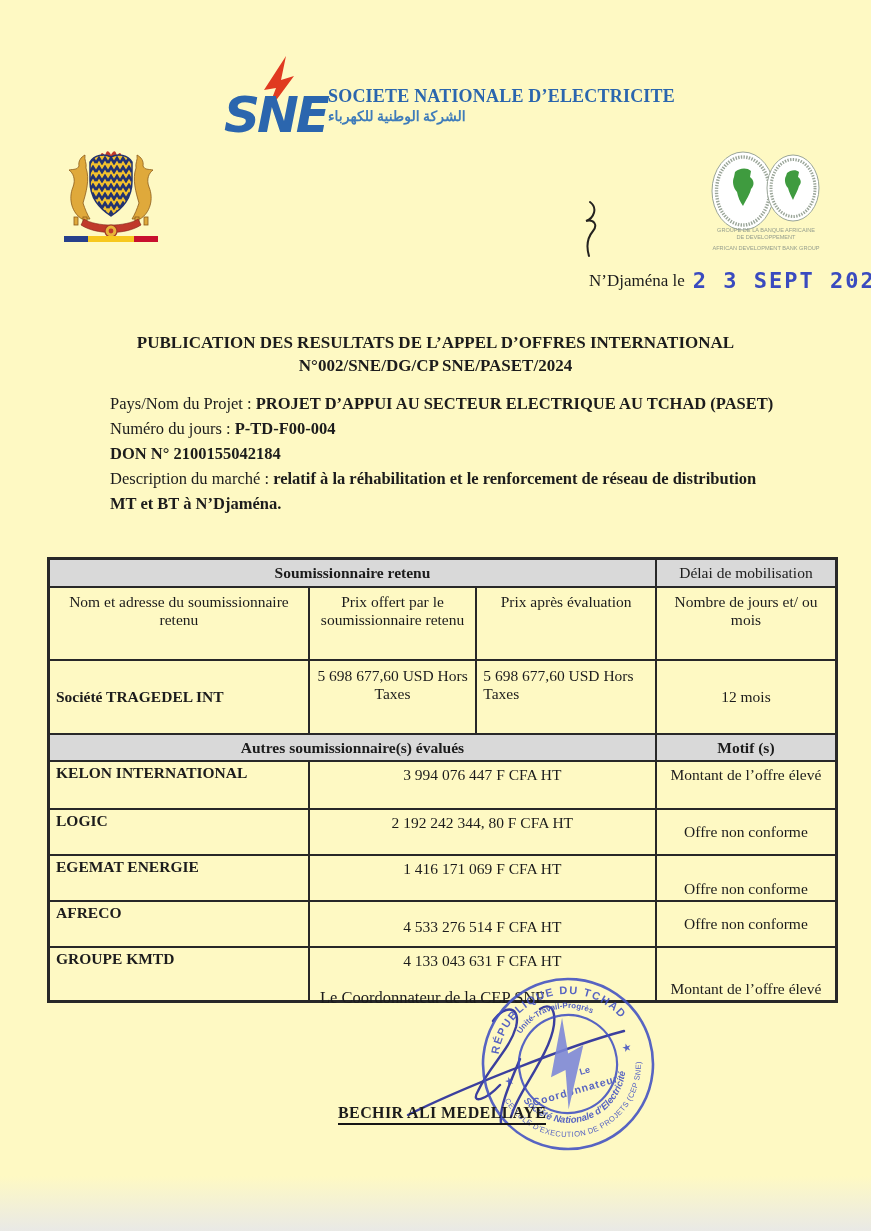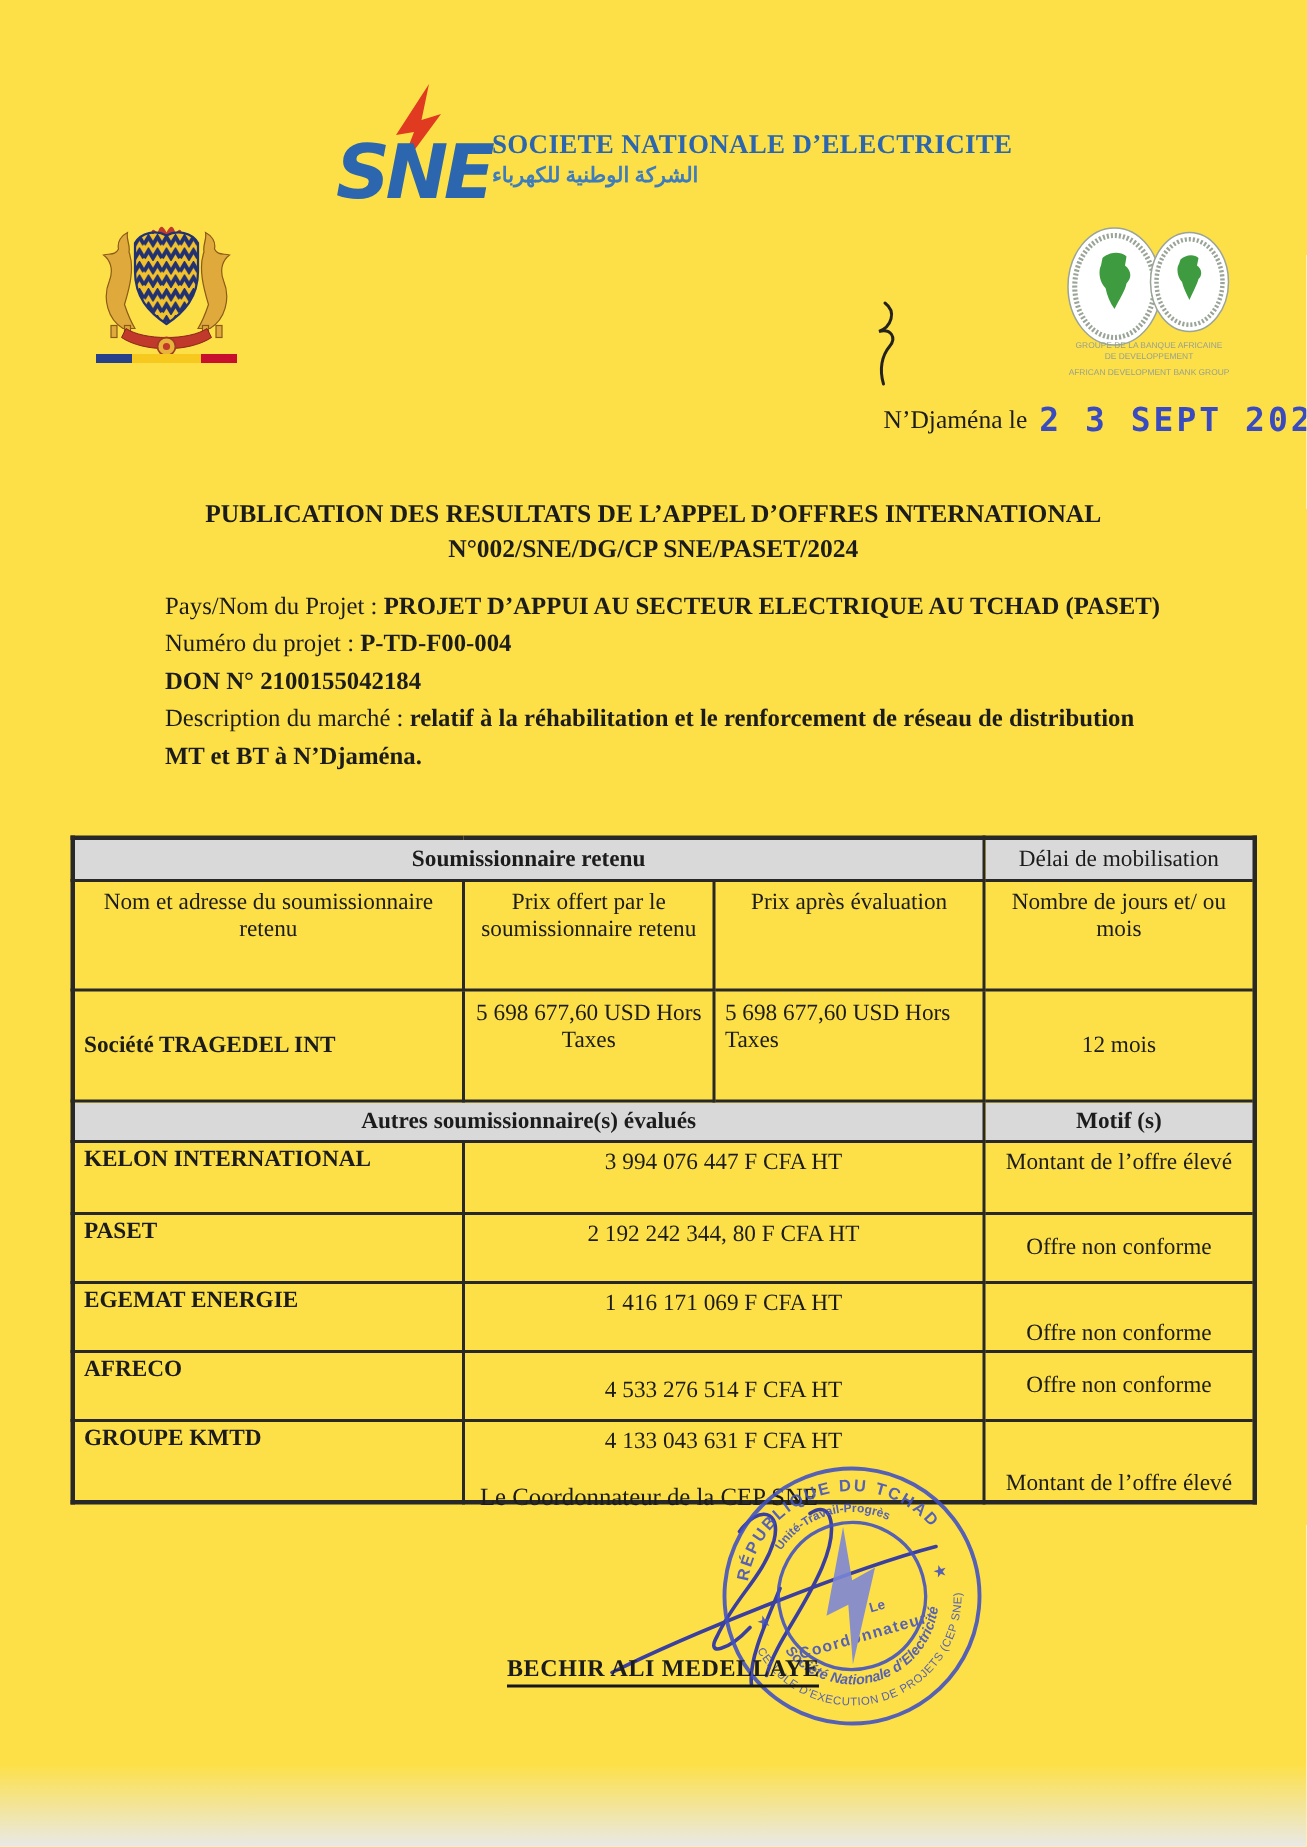--- a/index.html
+++ b/index.html
@@ -1,16 +1,16 @@
 <!DOCTYPE html>
 <html><head>
 <meta charset="utf-8">
 <style>
   html,body{margin:0;padding:0;background:#ffffff;}
-  .doc{position:relative;width:871px;height:1231px;background:#fde047;
+  .doc{position:relative;width:871px;height:1231px;background:#fef9c3;
        font-family:"Liberation Serif", serif;color:#1c1c1c;overflow:hidden;}
   .abs{position:absolute;}
 
   
   .sne-title{position:absolute;left:328px;top:86px;width:326px;}
   .sne-title .fr{font-weight:bold;font-size:18px;letter-spacing:.2px;color:#2b66ae;white-space:nowrap;}
   .sne-title .ar{font-weight:bold;font-size:14px;color:#3f7cba;margin-top:1px;}
   .direction{position:absolute;left:272px;top:171px;width:330px;text-align:center;
              font-weight:bold;font-size:14.5px;line-height:17px;}
   .dateline{position:absolute;left:552px;top:266px;font-size:17px;white-space:nowrap;margin-left:37px;}
@@ -120,21 +120,21 @@
     <span>N’Djaména le</span><span class="date-stamp">2 3 SEPT 2025</span>
   </div>
 
   <div class="doc-title">
     <div>PUBLICATION DES RESULTATS DE L’APPEL D’OFFRES INTERNATIONAL</div>
     <div>N°002/SNE/DG/CP SNE/PASET/2024</div>
   </div>
 
   <div class="project">
     <div><span>Pays/Nom du Projet : </span><b>PROJET D’APPUI AU SECTEUR ELECTRIQUE AU TCHAD (PASET)</b></div>
-    <div><span>Numéro du projet : </span><b>P-TD-F00-004</b></div>
+    <div><span>Numéro du jours : </span><b>P-TD-F00-004</b></div>
     <div><b>DON N° 2100155042184</b></div>
     <div><span>Description du marché : </span><b>relatif à la réhabilitation et le renforcement de réseau de distribution MT et BT à N’Djaména.</b></div>
   </div>
 
   <table class="results">
     <colgroup>
         <col style="width:258px">
         <col style="width:166px">
         <col style="width:178px">
         <col style="width:179px">
@@ -159,21 +159,21 @@
     <tr class="gh">
       <td colspan="3" class="c bold shaded" style="height:21px">Autres soumissionnaire(s) évalués</td>
       <td class="c bold shaded">Motif (s)</td>
     </tr>
     <tr>
       <td class="namecell" style="height:42px">KELON INTERNATIONAL</td>
       <td colspan="2" class="c vtop" style="padding-top:4px">3 994 076 447 F CFA HT</td>
       <td class="c vtop" style="padding-top:4px">Montant de l’offre élevé</td>
     </tr>
     <tr>
-      <td class="namecell" style="height:40px">PASET</td>
+      <td class="namecell" style="height:40px">LOGIC</td>
       <td colspan="2" class="c vtop" style="padding-top:4px">2 192 242 344, 80 F CFA HT</td>
       <td class="c">Offre non conforme</td>
     </tr>
     <tr>
       <td class="namecell" style="height:40px">EGEMAT ENERGIE</td>
       <td colspan="2" class="c vtop" style="padding-top:4px">1 416 171 069 F CFA HT</td>
       <td class="c vbot">Offre non conforme</td>
     </tr>
     <tr>
       <td class="namecell" style="height:40px">AFRECO</td>

